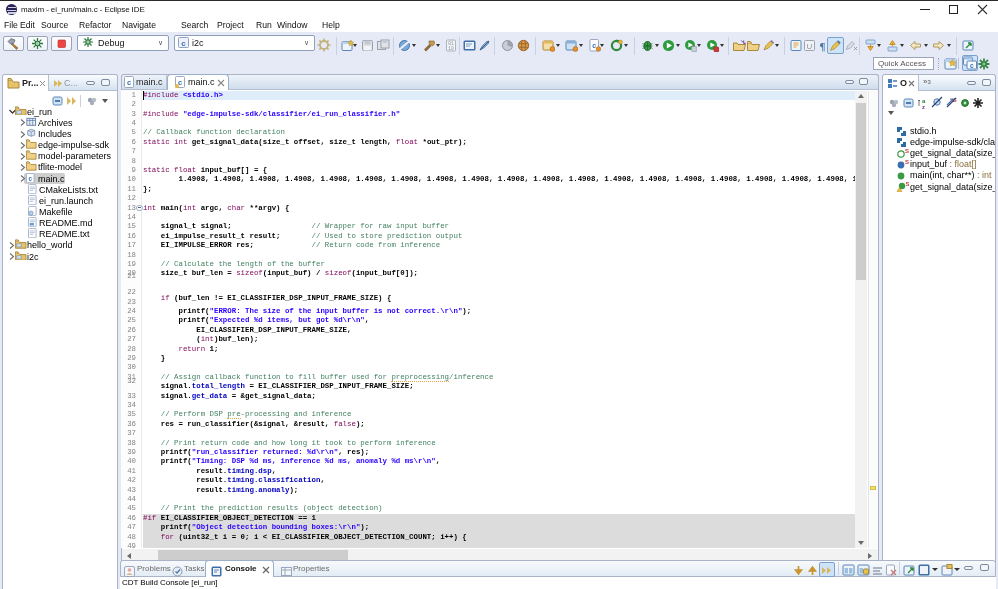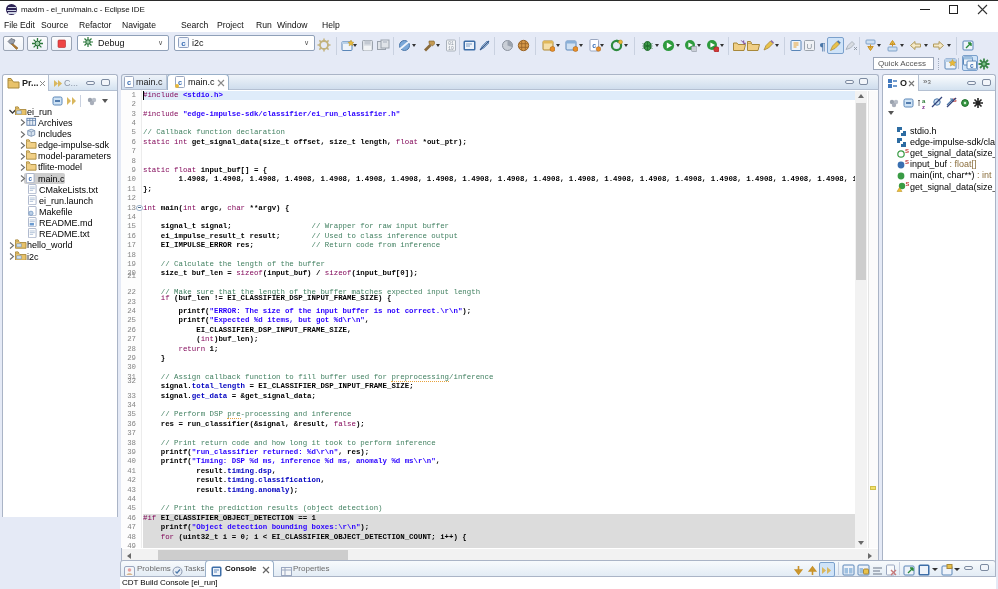--- a/index.html
+++ b/index.html
@@ -299,21 +299,21 @@
 <div class="abs" style="left:963px;top:56px"><svg width="14" height="14" viewBox="0 0 14 14">
       <rect x="0.5" y="1" width="9" height="8" rx="1" fill="#eef4fb" stroke="#5a86b8"></rect>
       <rect x="0.5" y="1" width="9" height="2.5" fill="#9ec0e0"></rect>
       <rect x="4" y="5" width="9.5" height="8" rx="1" fill="#f6f9fc" stroke="#5a86b8"></rect>
       <text x="8.7" y="12" font-size="6.5" font-weight="bold" fill="#3b6fb5" text-anchor="middle" font-family="Liberation Sans">c</text>
     </svg></div>
 <div class="abs" style="left:977px;top:57px"><svg width="14" height="14" viewBox="0 0 14 14">
       <path d="M7 1.5 L7 12.5 M1.5 7 L12.5 7 M3 3 L11 11 M11 3 L3 11" stroke="#3a8a4a" stroke-width="1.8"></path>
       <circle cx="7" cy="7" r="2.2" fill="#7ac88a" stroke="#2a6a3a"></circle>
     </svg></div>
-<div class="panel" style="left:2px;top:74px;width:116px;height:443px;border-bottom:none">
+<div class="panel" style="left:2px;top:74px;width:116px;height:515px;border-bottom:none">
     <div class="vtabs"></div>
     <div class="abs" style="left:0;top:0;width:46px;height:16px;background:#fff;border-right:1px solid #b4c0d2;border-radius:3px 0 0 0"></div>
     <svg class="abs" style="left:4px;top:2px" width="13" height="12" viewBox="0 0 13 12">
       <path d="M1 3 L5 3 L6.5 5 L12 5 L12 11 L1 11 Z" fill="#e8c26a" stroke="#a8883a"></path>
       <path d="M1 3 L1 1.5 L4 1.5 L5 3" fill="#e8c26a" stroke="#a8883a"></path>
     </svg>
     <div class="abs" style="left:19px;top:3px;font-size:9px;font-weight:bold;color:#222">Pr...</div>
     <svg class="abs" style="left:36px;top:5px" width="7" height="7">
       <path d="M1 1 L6 6 M6 1 L1 6" stroke="#8a8a8a" stroke-width="1"></path>
     </svg>
@@ -535,27 +535,26 @@
     <div class="ln" style="top:38.1px"><span class="c">// Callback function declaration</span></div>
     <div class="ln" style="top:47.5px"><span class="k">static</span> <span class="k">int</span> <span class="b">get_signal_data</span>(size_t offset, size_t length, <span class="k">float</span> *out_ptr);</div>
     <div class="ln" style="top:56.9px"></div>
     <div class="ln" style="top:75.7px"><span class="k">static</span> <span class="k">float</span> input_buf[] = {</div>
     <div class="ln" style="top:85.1px">        1.4908, 1.4908, 1.4908, 1.4908, 1.4908, 1.4908, 1.4908, 1.4908, 1.4908, 1.4908, 1.4908, 1.4908, 1.4908, 1.4908, 1.4908, 1.4908, 1.4908, 1.4908, 1.4908, 1.4908, 1.4908, </div>
     <div class="ln" style="top:94.5px">};</div>
     <div class="ln" style="top:103.9px"></div>
     <div class="ln" style="top:113.3px"><span class="k">int</span> <span class="b">main</span>(<span class="k">int</span> argc, <span class="k">char</span> **argv) {</div>
     <div class="ln" style="top:122.7px"></div>
     <div class="ln" style="top:132.1px">    signal_t signal;                  <span class="c">// Wrapper for raw input buffer</span></div>
-    <div class="ln" style="top:141.5px">    ei_impulse_result_t result;       <span class="c">// Used to class inference output</span></div>
+    <div class="ln" style="top:141.5px">    ei_impulse_result_t result;       <span class="c">// Used to store prediction output</span></div>
     <div class="ln" style="top:150.9px">    EI_IMPULSE_ERROR res;             <span class="c">// Return code from inference</span></div>
     <div class="ln" style="top:160.3px"></div>
     <div class="ln" style="top:169.7px">    <span class="c">// Calculate the length of the buffer</span></div>
     <div class="ln" style="top:179.1px">    size_t buf_len = <span class="k">sizeof</span>(input_buf) / <span class="k">sizeof</span>(input_buf[0]);</div>
     <div class="ln" style="top:188.5px"></div>
-    <div class="ln" style="top:197.9px">    <span class="c">// Make sure that the length of the buffer matches expected input length</span></div>
     <div class="ln" style="top:204px">    <span class="k">if</span> (buf_len != EI_CLASSIFIER_DSP_INPUT_FRAME_SIZE) {</div>
     <div class="ln" style="top:216.7px">        printf(<span class="s">"ERROR: The size of the input buffer is not correct.\r\n"</span>);</div>
     <div class="ln" style="top:226.1px">        printf(<span class="s">"Expected %d items, but got %d\r\n"</span>,</div>
     <div class="ln" style="top:235.5px">            EI_CLASSIFIER_DSP_INPUT_FRAME_SIZE,</div>
     <div class="ln" style="top:244.9px">            (<span class="k">int</span>)buf_len);</div>
     <div class="ln" style="top:254.3px">        <span class="k">return</span> 1;</div>
     <div class="ln" style="top:263.7px">    }</div>
     <div class="ln" style="top:273.1px"></div>
     <div class="ln" style="top:291.9px">    signal.<span class="f">total_length</span> = EI_CLASSIFIER_DSP_INPUT_FRAME_SIZE;</div>
     <div class="ln" style="top:282.5px">    <span class="c">// Assign callback function to fill buffer used for </span><span class="cw">preprocessing</span><span class="c">/inference</span></div>

